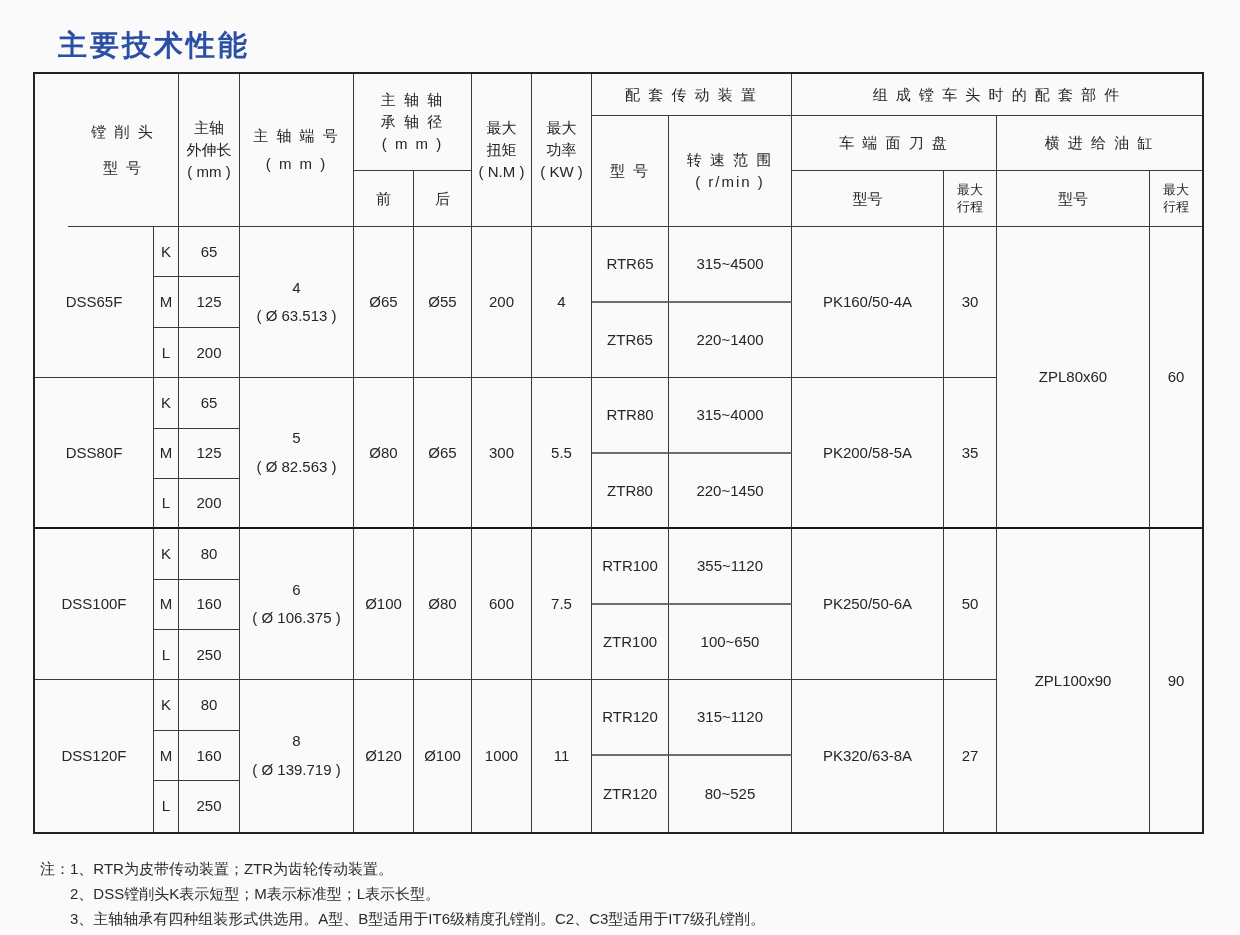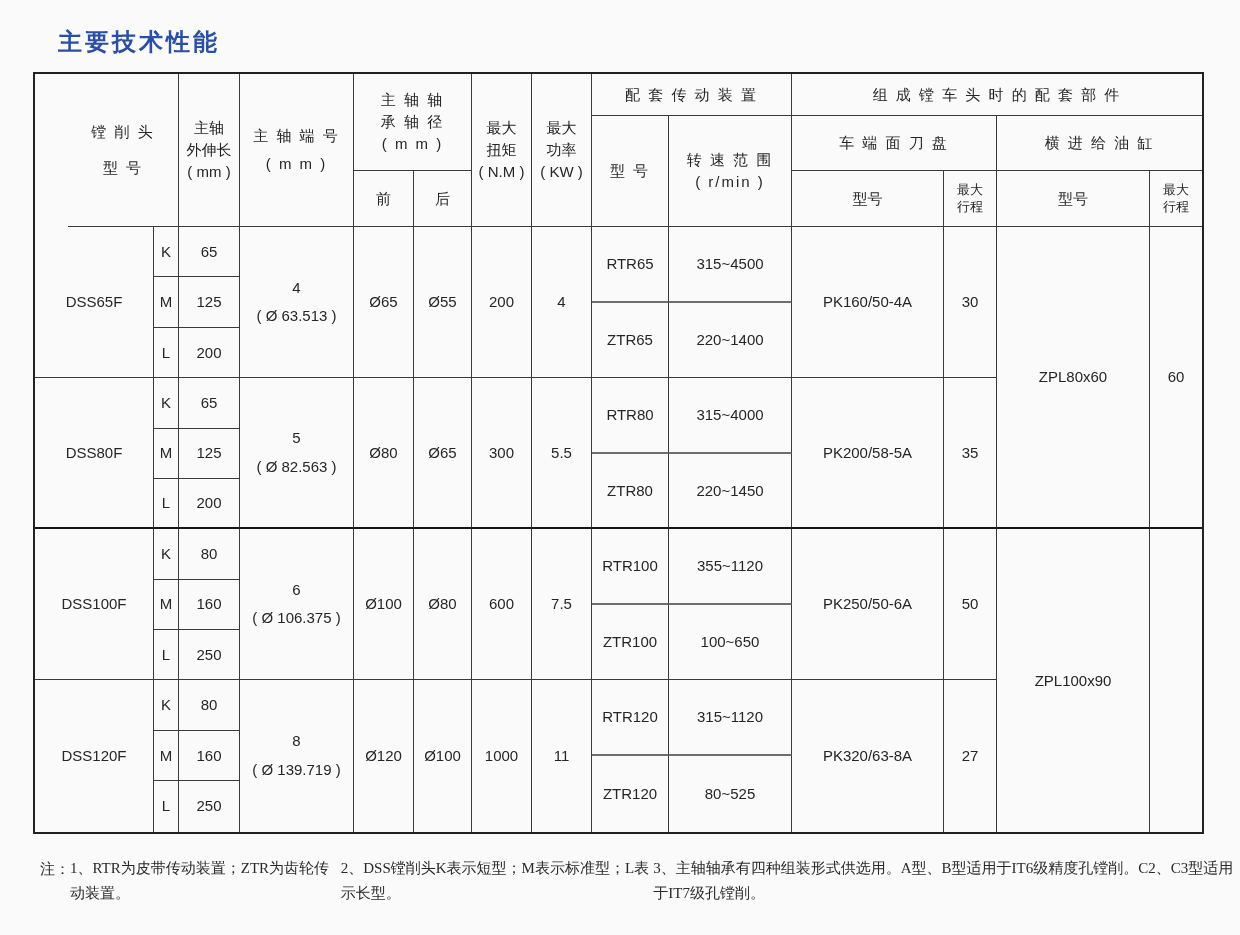--- a/index.html
+++ b/index.html
@@ -6,21 +6,21 @@
   body{
     width:1240px;height:935px;
     background:#fafafa;
     font-family:"Liberation Sans","DejaVu Sans",sans-serif;
     color:#262626;
     position:relative;
     overflow:hidden;
   }
   .page-title{
     position:absolute;left:58px;top:26px;
-    font-size:24px;font-weight:bold;color:#2b4fa5;
+    font-size:29px;font-weight:bold;color:#2b4fa5;
     letter-spacing:3px;
   }
   .tech-table{
     position:absolute;left:33px;top:72px;
     display:grid;
     grid-template-columns:119px 25px 61px 114px 60px 58px 60px 60px 77px 123px 152px 53px 153px 52px;
     grid-template-rows:42px 55px 56px repeat(24,25.2px);
     border:2px solid #222;
     background:transparent;
   }
@@ -40,21 +40,21 @@
   .no-r{border-right:none;}
   .no-b{border-bottom:none;}
   .bb{border-bottom:2px solid #161616;}
   .gb{border-bottom:2px solid #6e6e6e;}
   .notes{
     position:absolute;left:40px;top:856px;
     display:flex;align-items:flex-start;
     font-size:15px;color:#2a2a2a;
   }
   .notes-label{flex:0 0 auto;line-height:25px;}
-  .note-lines{display:flex;flex-direction:row;font-family:Liberation Serif, serif;}
+  .note-lines{display:flex;flex-direction:column;}
   .note-line{line-height:25px;}
 </style>
 </head>
 <body>
 
 <div class="page-title">主要技术性能</div>
 
 <div class="tech-table">
 
   <div class="c hd lh2" style="grid-area:1/1/4/3">镗  削  头
@@ -166,20 +166,21 @@
   <div class="c no-b" style="grid-area:22/7/28/8">1000</div>
   <div class="c no-b" style="grid-area:22/8/28/9">11</div>
   <div class="c gb" style="grid-area:22/9/25/10">RTR120</div>
   <div class="c gb" style="grid-area:22/10/25/11">315~1120</div>
   <div class="c no-b" style="grid-area:25/9/28/10">ZTR120</div>
   <div class="c no-b" style="grid-area:25/10/28/11">80~525</div>
   <div class="c no-b" style="grid-area:22/11/28/12">PK320/63-8A</div>
   <div class="c no-b" style="grid-area:22/12/28/13">27</div>
 
   <div class="c no-b" style="grid-area:16/13/28/14">ZPL100x90</div>
+  <div class="c no-b no-r" style="grid-area:16/14/28/15">90</div>
 
 </div>
 
 <div class="notes">
   <span class="notes-label">注：</span>
   <div class="note-lines">
     <div class="note-line">1、RTR为皮带传动装置；ZTR为齿轮传动装置。</div>
     <div class="note-line">2、DSS镗削头K表示短型；M表示标准型；L表示长型。</div>
     <div class="note-line">3、主轴轴承有四种组装形式供选用。A型、B型适用于IT6级精度孔镗削。C2、C3型适用于IT7级孔镗削。</div>
   </div>

